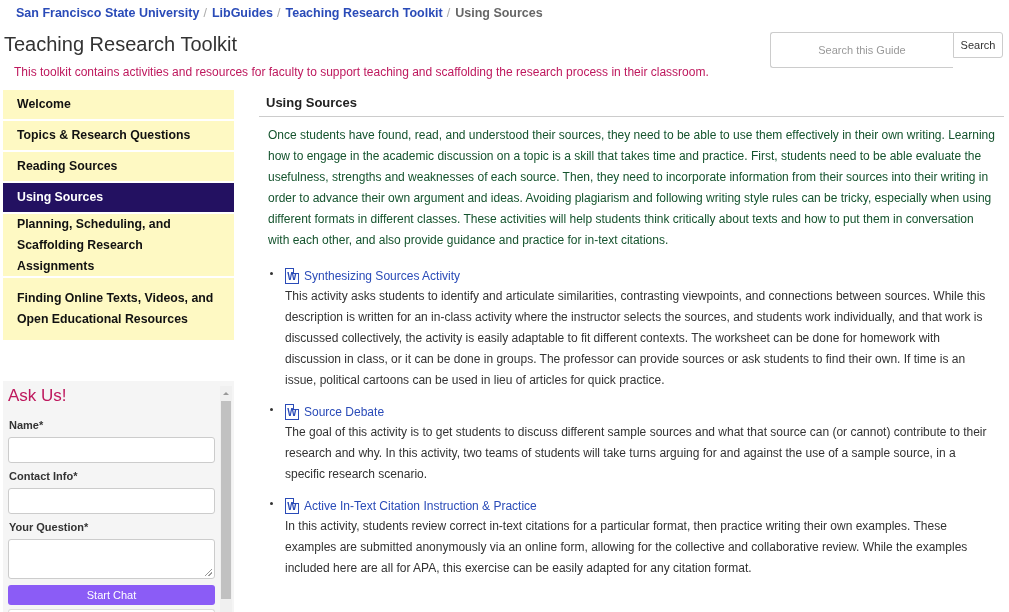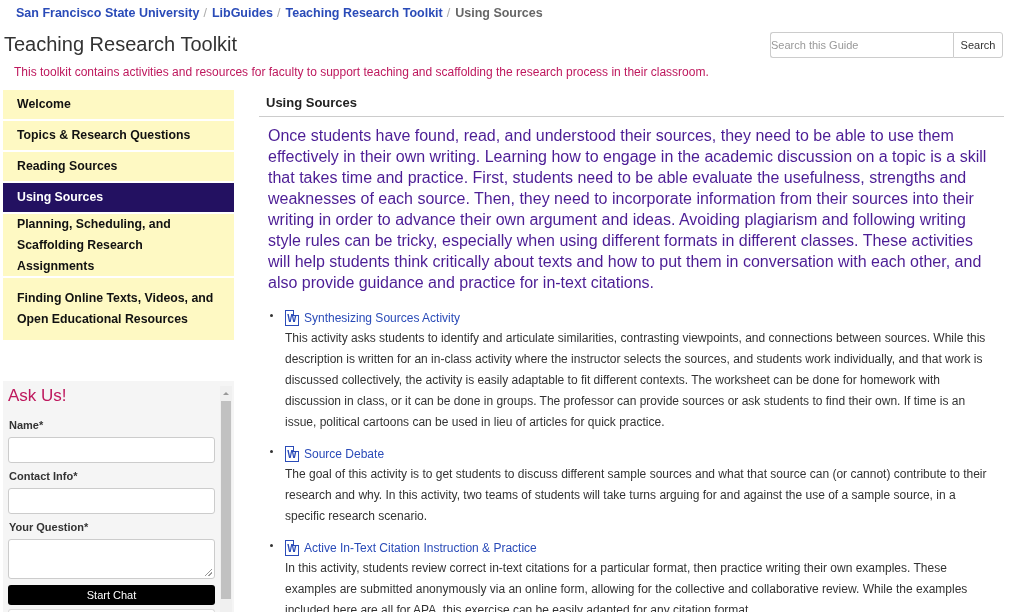--- a/index.html
+++ b/index.html
@@ -8,46 +8,46 @@
 
     .breadcrumb { position: absolute; left: 16px; top: 6px; font-size: 12.5px; font-weight: bold; white-space: nowrap; }
     .breadcrumb a { color: #2a4bb8; text-decoration: none; }
     .breadcrumb .sep { color: #aaa; font-weight: normal; margin: 0 5px 0 4px; }
     .breadcrumb .current { color: #666; }
 
     .guide-title { position: absolute; left: 4px; top: 33px; font-size: 20px; color: #333; font-weight: normal; }
     .guide-desc { position: absolute; left: 14px; top: 65px; font-size: 12px; color: #be185d; }
 
     .search-group { position: absolute; left: 770px; top: 32px; display: flex; height: 26px; }
-    .search-input { width: 183px; height: 26px; border: 1px solid #ccc; border-right: none; border-radius: 3px 0 0 3px; padding: 0 0; font-size: 11px; font-family: "Liberation Sans", sans-serif; color: #555; }
+    .search-input { width: 183px; height: 36px; border: 1px solid #ccc; border-right: none; border-radius: 3px 0 0 3px; padding: 0 0; font-size: 11px; font-family: "Liberation Sans", sans-serif; color: #555; text-align: center; }
     .search-input::placeholder { color: #999; }
     .search-btn { width: 50px; height: 26px; border: 1px solid #ccc; border-radius: 0 3px 3px 0; background: #fff; font-size: 11px; color: #333; font-family: "Liberation Sans", sans-serif; }
 
     .nav { position: absolute; left: 3px; top: 90px; width: 231px; }
     .nav-item { background: #fef9c3; color: #111; font-weight: bold; font-size: 12.3px; padding: 0 14px; margin-bottom: 2px; display: flex; align-items: center; line-height: 21px; cursor: pointer; }
     .nav-item.single { height: 29px; }
     .nav-item.double { height: 62px; }
     .nav-item.active { background: #231161; color: #fff; }
 
     .askus { position: absolute; left: 3px; top: 381px; width: 231px; height: 231px; background: #f5f5f5; }
     .askus-title { position: absolute; left: 5px; top: 5px; font-size: 17px; color: #be185d; font-weight: normal; }
     .askus-label { position: absolute; left: 6px; font-size: 11px; font-weight: bold; color: #333; }
     .askus-input { position: absolute; left: 5px; width: 207px; height: 26px; background: #fff; border: 1px solid #ccc; border-radius: 3px; }
     .askus-textarea { position: absolute; left: 5px; width: 207px; height: 40px; background: #fff; border: 1px solid #ccc; border-radius: 3px; }
     .resize-grip { position: absolute; right: 2px; bottom: 2px; width: 7px; height: 7px;
       background: linear-gradient(135deg, transparent 45%, #999 45%, #999 55%, transparent 55%, transparent 70%, #999 70%, #999 80%, transparent 80%); }
-    .start-chat { position: absolute; left: 5px; top: 204px; width: 207px; height: 20px; background: #000000; color: #fff; border: none; border-radius: 3px; font-size: 11px; font-family: "Liberation Sans", sans-serif; text-align: center; line-height: 20px; }
+    .start-chat { position: absolute; left: 5px; top: 204px; width: 207px; height: 20px; background: #8b5cf6; color: #fff; border: none; border-radius: 3px; font-size: 11px; font-family: "Liberation Sans", sans-serif; text-align: center; line-height: 20px; }
     .askus-next { position: absolute; left: 5px; top: 228px; width: 207px; height: 6px; background: #fff; border: 1px solid #ddd; border-bottom: none; border-radius: 3px 3px 0 0; }
     .scrollbar { position: absolute; left: 217px; top: 5px; width: 12px; height: 226px; background: #f0f0f0; }
     .scroll-up { position: absolute; left: 3px; top: 6px; width: 0; height: 0; border-left: 3px solid transparent; border-right: 3px solid transparent; border-bottom: 3px solid #999; }
     .scroll-thumb { position: absolute; left: 1px; top: 15px; width: 10px; height: 198px; background: #c1c1c1; }
 
     .main { position: absolute; left: 259px; top: 90px; width: 745px; }
     .section-title { font-size: 13px; font-weight: bold; color: #222; padding: 5px 0 6px 7px; border-bottom: 1px solid #ccc; }
-    .intro { padding: 8px 9px 0 9px; font-size: 16px; line-height: 21px; color: #4c1d95; }
+    .intro { padding: 8px 9px 0 9px; font-size: 12px; line-height: 21px; color: #14532d; }
     .activity-list { list-style: none; margin-top: 14px; }
     .activity { position: relative; padding-left: 26px; margin-bottom: 10px; }
     .bullet { position: absolute; left: 11px; top: 7px; width: 3px; height: 3px; background: #333; border-radius: 50%; }
     .activity-head { display: flex; align-items: center; height: 21px; }
     .word-icon { width: 14px; height: 16px; border: 1.3px solid #2a4bb8; position: relative; margin-right: 5px; display: flex; align-items: flex-end; justify-content: center; font-size: 10px; font-weight: bold; color: #2a4bb8; line-height: 11px; padding-bottom: 1px; }
     .word-icon::before { content: ""; position: absolute; right: -1px; top: -1px; width: 5px; height: 5px; background: #fff; border-left: 1.3px solid #2a4bb8; border-bottom: 1.3px solid #2a4bb8; }
     .activity-link { color: #2a4bb8; text-decoration: none; font-size: 12px; }
     .activity-desc { font-size: 12px; line-height: 21px; color: #333; padding-right: 8px; }
   </style>
 </head>

